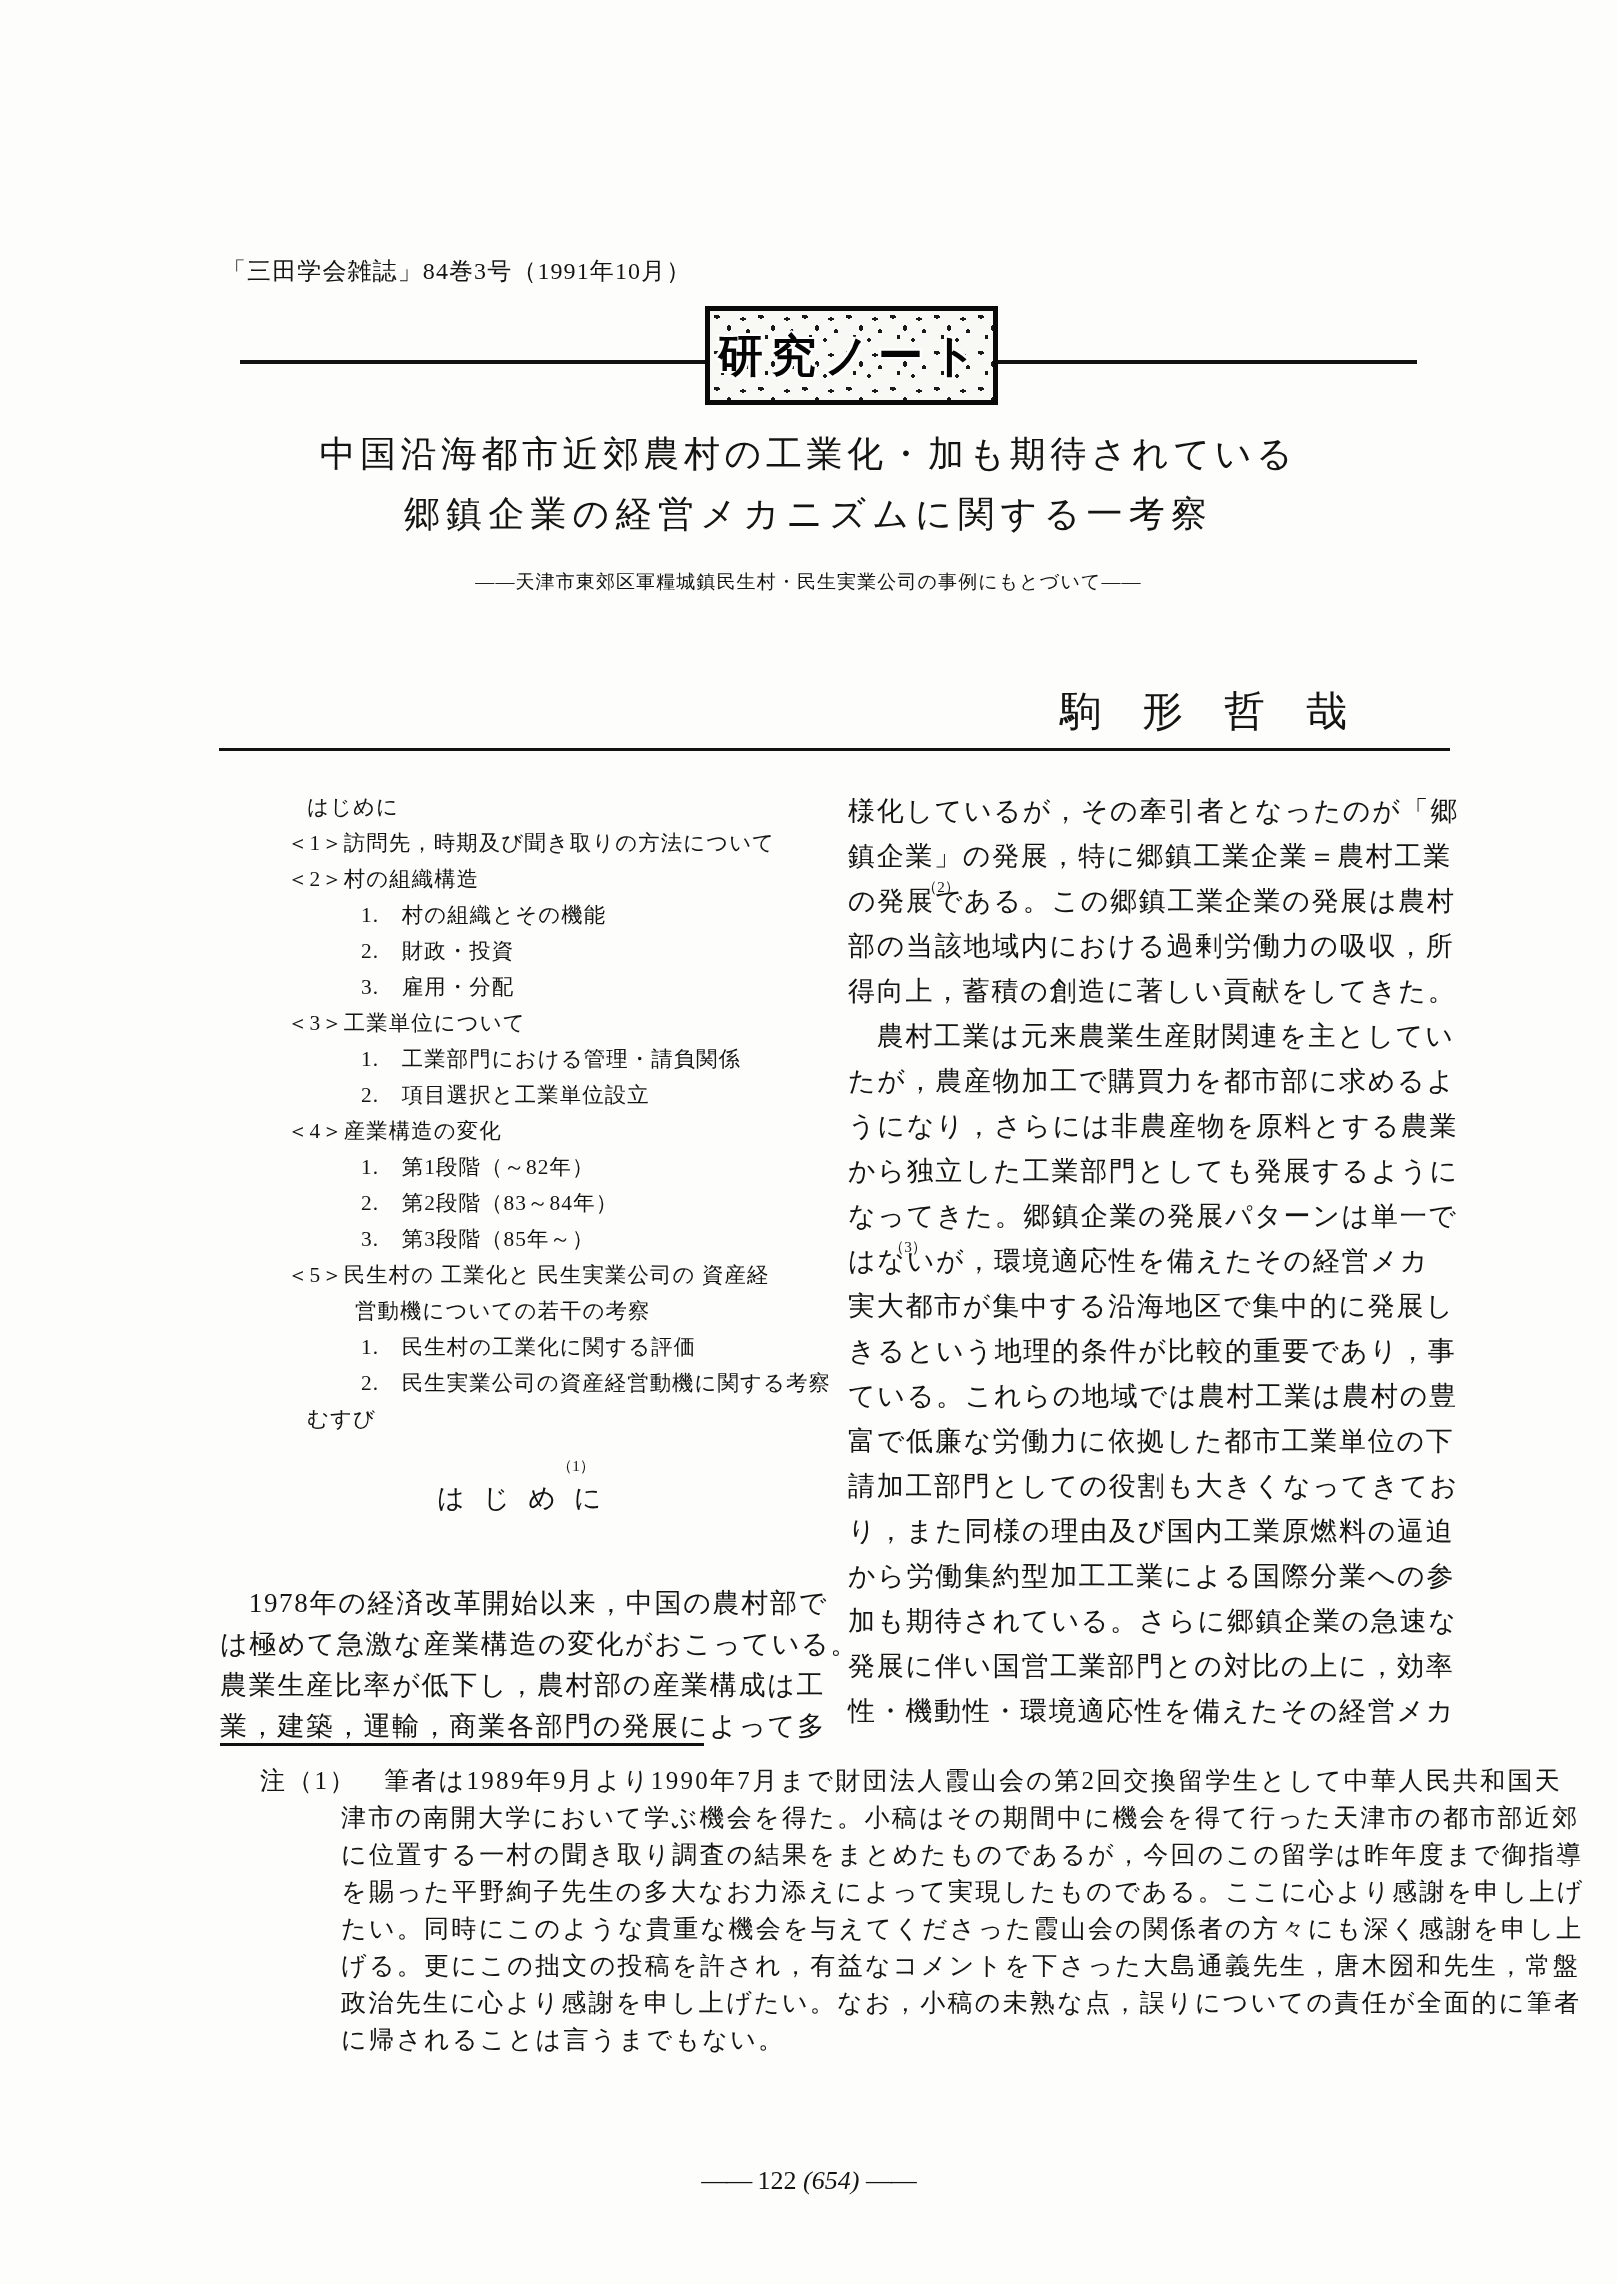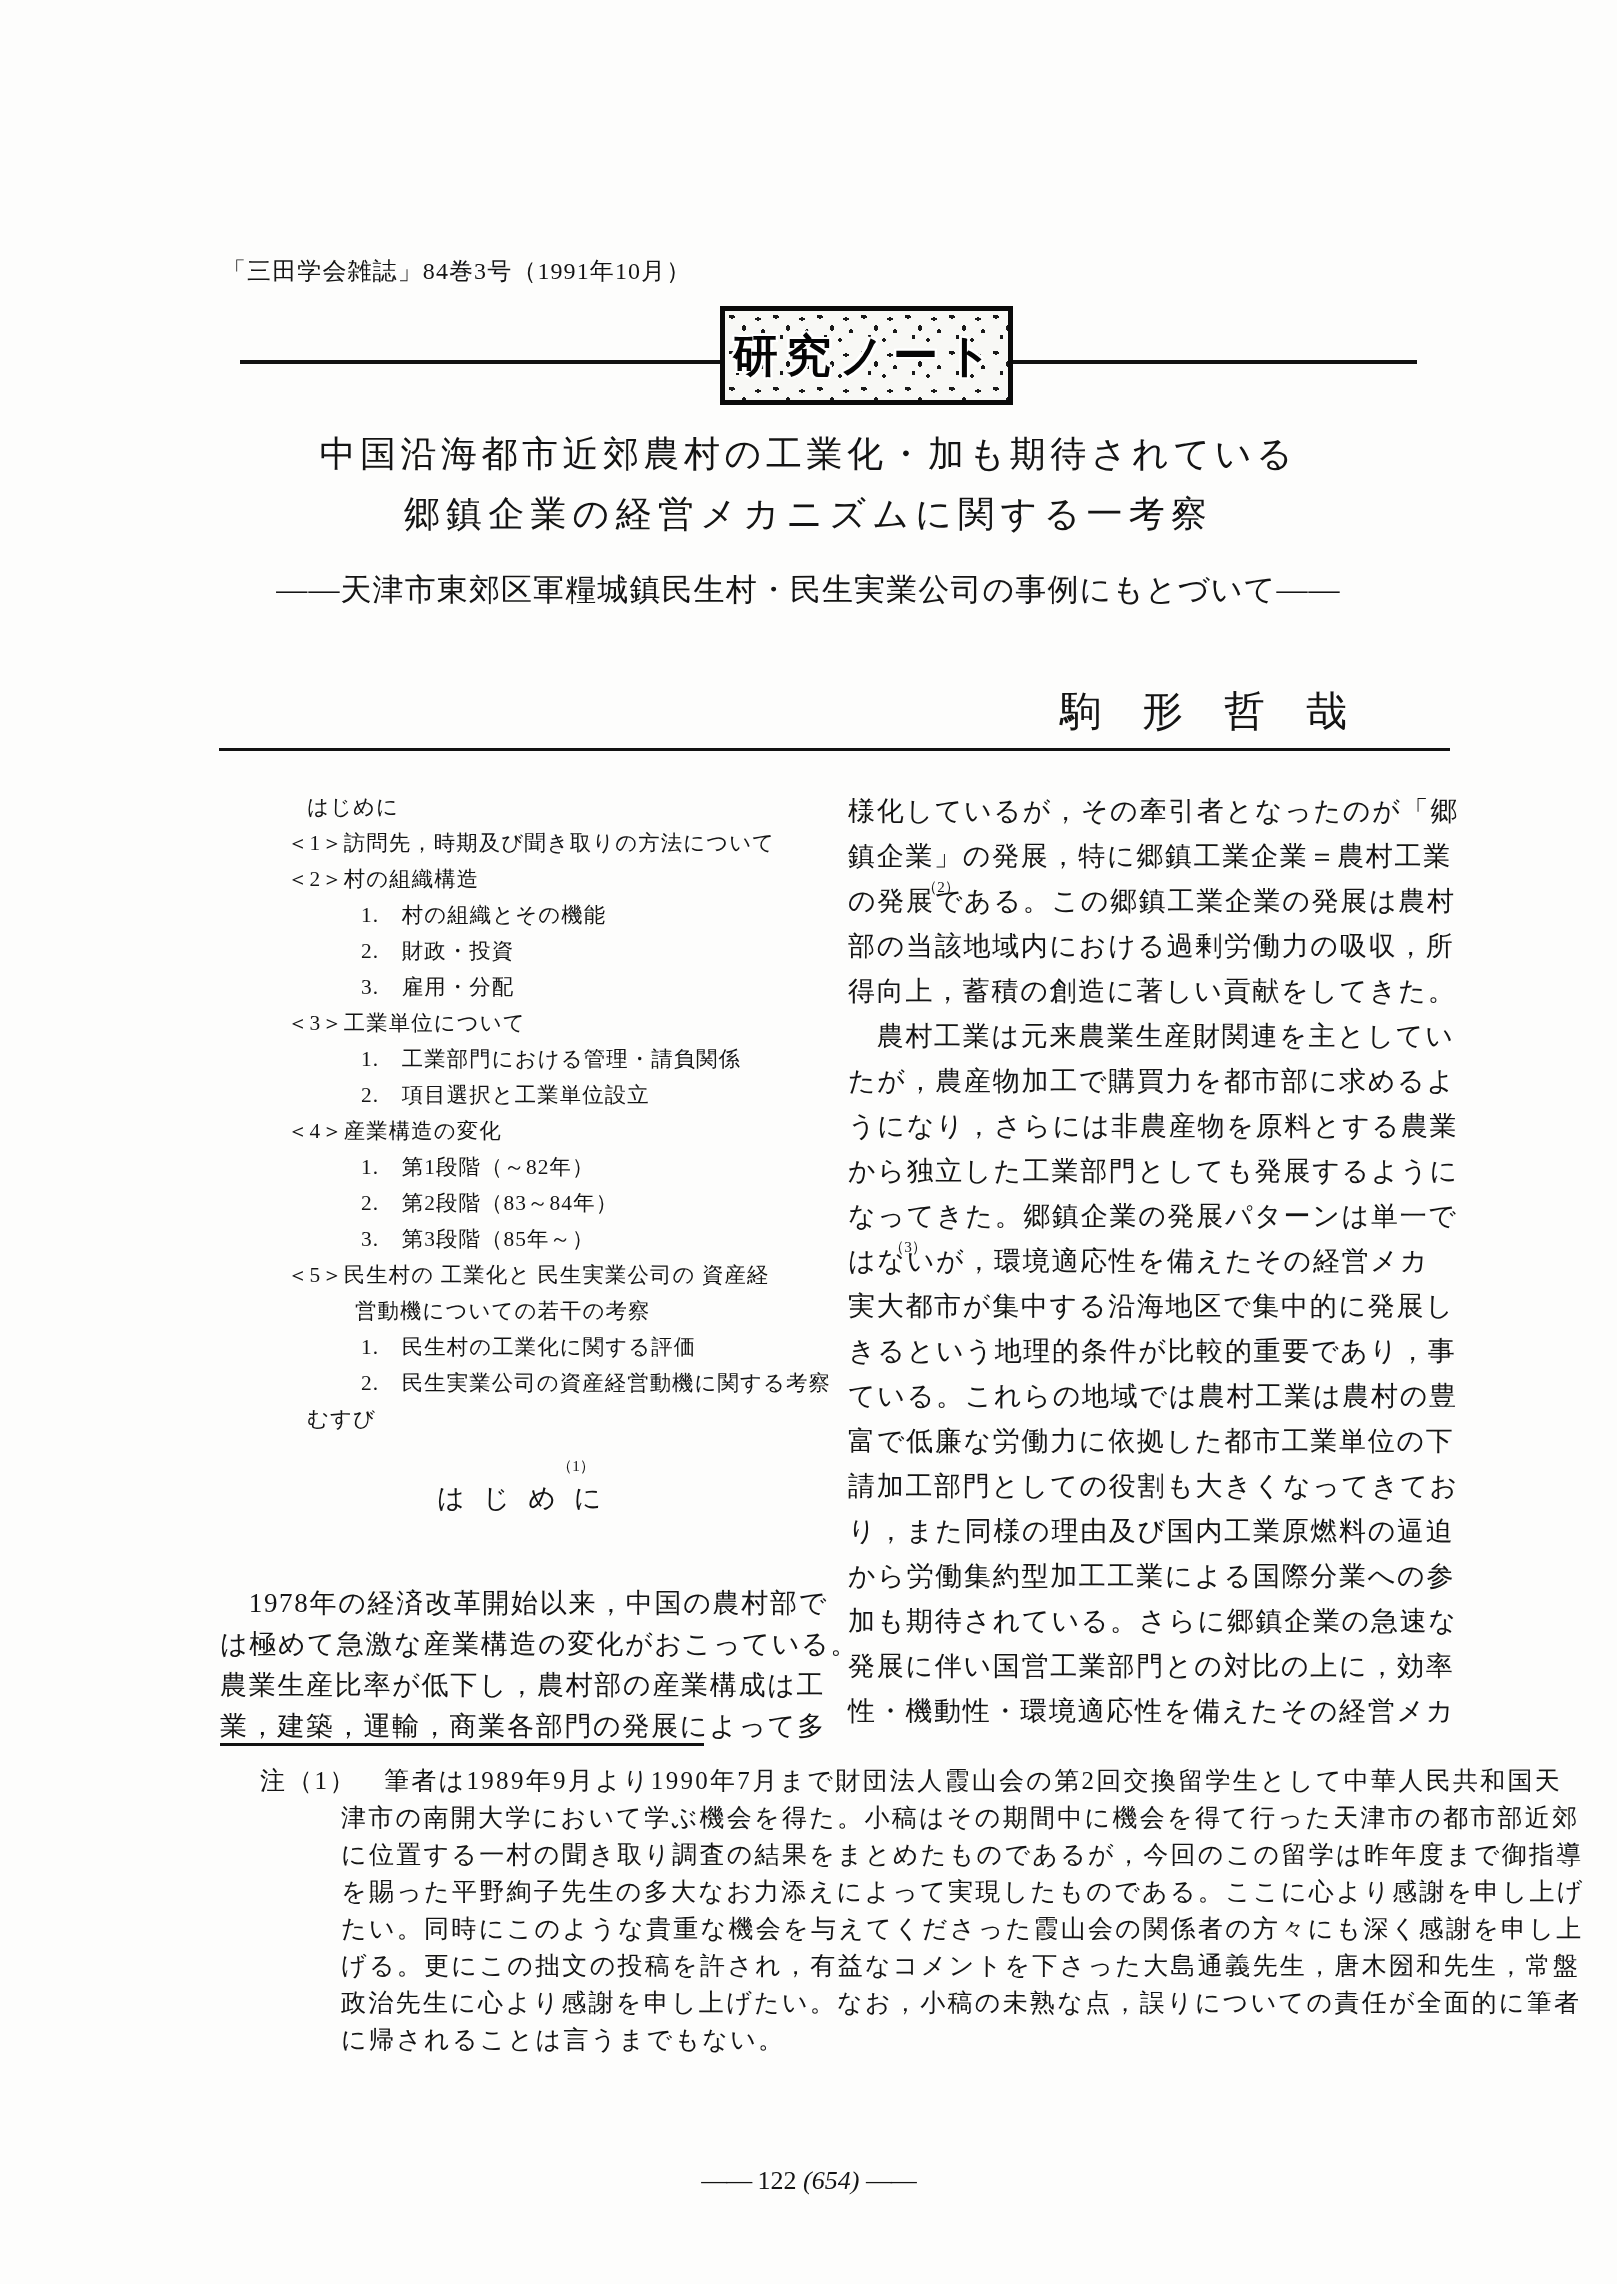--- a/index.html
+++ b/index.html
@@ -15,21 +15,21 @@
     position:absolute; left:222px; top:255px;
     font-size:24px; letter-spacing:1.1px; white-space:nowrap;
   }
 
   .top-rule {
     position:absolute; left:240px; top:360px; width:1177px; height:4px;
     background:#121212;
   }
 
   .stamp {
-    position:absolute; left:720px; top:306px; width:293px; height:99px;
+    position:absolute; left:705px; top:306px; width:293px; height:99px;
     box-sizing:border-box; border:5.1px solid #0a0a0a;
     display:flex; align-items:center; justify-content:center;
     background-color:#f8f8f5;
     background-image:
       radial-gradient(ellipse 5.1px 3.4px at 6.8px 5.6px, #1a1a1a 60%, transparent 61%),
       radial-gradient(ellipse 3.4px 4.5px at 19px 17px, #1a1a1a 60%, transparent 61%),
       radial-gradient(ellipse 4.5px 2.8px at 33px 8px, #1a1a1a 60%, transparent 61%),
       radial-gradient(ellipse 2.8px 4px at 12.4px 26px, #1a1a1a 60%, transparent 61%),
       radial-gradient(ellipse 4px 2.8px at 27px 29px, #1a1a1a 60%, transparent 61%),
       radial-gradient(ellipse 3.4px 3.4px at 38px 20.3px, #1a1a1a 60%, transparent 61%);
@@ -46,21 +46,21 @@
   .title-line1 {
     position:absolute; left:0; top:430px; width:100%;
     text-align:center; font-size:36px; letter-spacing:4.5px; white-space:nowrap;
   }
   .title-line2 {
     position:absolute; left:0; top:490px; width:100%;
     text-align:center; font-size:36px; letter-spacing:6.2px; white-space:nowrap;
   }
   .subtitle {
     position:absolute; left:0; top:569px; width:100%;
-    text-align:center; font-size:31px; letter-spacing:1.1px; white-space:nowrap;
+    text-align:center; font-size:19px; letter-spacing:1.1px; white-space:nowrap;
   }
   .author {
     position:absolute; left:1060px; top:684px;
     font-size:41px; white-space:nowrap;
   }
   .author-rule {
     position:absolute; left:219px; top:748px; width:1231px; height:3.4px;
     background:#121212;
   }
 

